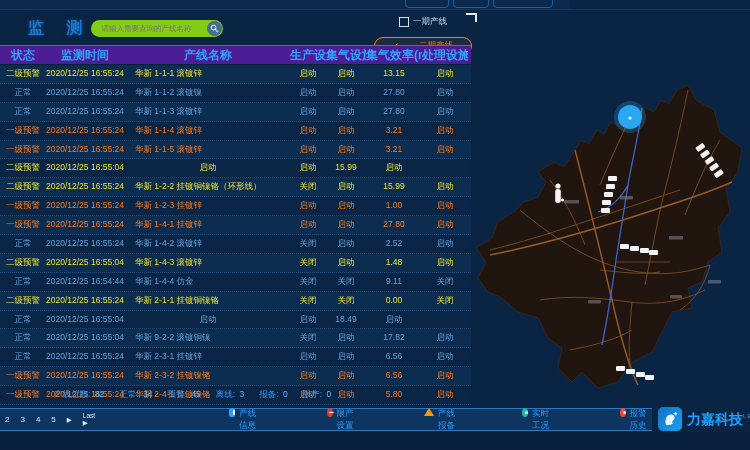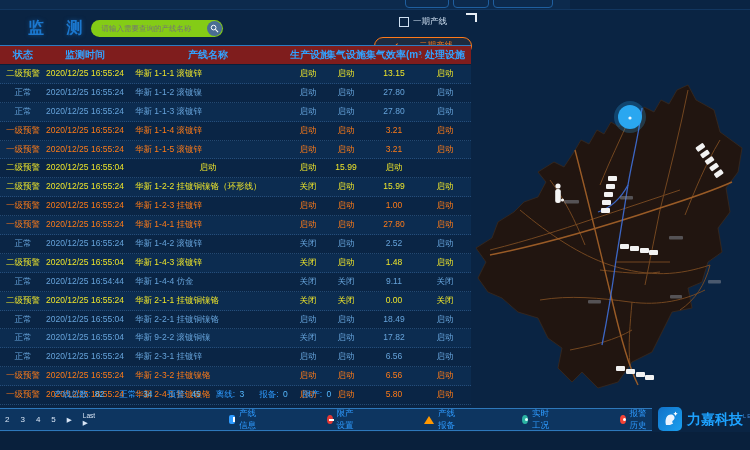--- a/index.html
+++ b/index.html
@@ -19,21 +19,21 @@
   .search .mag{position:absolute;right:1px;top:1px;width:15px;height:15px;border-radius:50%;background:#4a6d94;display:flex;align-items:center;justify-content:center;}
   .phase{position:absolute;left:374px;top:16px;display:flex;align-items:center;gap:9px;flex-direction:column;}
   .chk{width:8px;height:8px;border:1px solid #cfe0f2;display:inline-block;margin-right:4px;vertical-align:-1px;}
   .p1{font-size:8.5px;color:#cfe0f2;display:flex;align-items:center;cursor:pointer;}
   .p2{font-size:8.5px;color:#ff7a1a;border:1px solid #ff7a1a;border-radius:9px;padding:2px 18px;background:rgba(255,122,26,.08);display:flex;align-items:center;gap:20px;cursor:pointer;}
   .corner{position:absolute;left:466px;top:13px;width:9px;height:7px;border-top:2px solid #e8eef5;border-right:2px solid #e8eef5;}
 
   
   .tbl{position:absolute;top:45px;left:0;width:471px;}
   .tr{display:grid;grid-template-columns:42px 82px 164px 36px 40px 56px 46px;padding-left:2px;}
-  .thead{height:18px;line-height:18px;background:#7f1d1d;border-top:1px solid #2d7cc2;border-bottom:1px solid #0a1f3a;color:#31a2ff;font-weight:bold;font-size:10px;}
+  .thead{height:18px;line-height:18px;background:#4c1d95;border-top:1px solid #2d7cc2;border-bottom:1px solid #0a1f3a;color:#31a2ff;font-weight:bold;font-size:12px;}
   .thead span{text-align:center;overflow:hidden;white-space:nowrap;}
   .row{height:17.9px;line-height:17.9px;font-size:8.5px;border-bottom:1px dotted rgba(90,150,210,.32);cursor:pointer;}
   .row:nth-child(odd){background:#0c2c50;}
   .row:nth-child(even){background:#0a2545;}
   .row span{text-align:center;overflow:hidden;white-space:nowrap;}
   .row .name{text-align:left;padding-left:9px;}
   .row[data-severity="normal"]{color:#66a3da;}
   .row[data-severity="level1"]{color:#ff7b17;}
   .row[data-severity="level2"]{color:#eee52a;}
 
@@ -41,21 +41,21 @@
   .summary{position:absolute;top:386px;left:0;width:471px;height:18px;display:flex;align-items:center;gap:15px;padding-left:54px;box-sizing:border-box;font-size:8.5px;}
   .summary .lab{color:#2e9bff;}
   .summary .val{color:#56baff;margin-left:2px;}
 
   
   .bbar{position:absolute;top:408px;left:0;width:652px;height:23px;background:#0d3560;border-top:1px solid #2e78bb;border-bottom:1px solid #2e78bb;display:flex;align-items:center;box-sizing:border-box;}
   .pager{display:flex;align-items:center;gap:11px;margin-left:5px;color:#d9e6f6;font-size:8px;}
   .pager .pg{cursor:pointer;}
   .pager .nav{font-size:6.5px;cursor:pointer;}
   .legend{display:flex;align-items:center;gap:17px;margin-left:86px;font-size:8.5px;color:#2e9bff;}
-  .litem{display:flex;align-items:center;gap:4px;cursor:pointer;padding-left:48px;}
+  .litem{display:flex;align-items:flex-start;gap:4px;cursor:pointer;padding-left:48px;}
   .lic{width:9px;height:9px;position:relative;display:inline-block;}
   .lic[data-name="info-icon"]{background:#2e9bff;border-radius:2px;}
   .lic[data-name="info-icon"]::after{content:"";position:absolute;left:4px;top:2px;width:1.5px;height:5px;background:#fff;}
   .lic[data-name="no-entry-icon"]{background:#e53935;border-radius:50%;}
   .lic[data-name="no-entry-icon"]::after{content:"";position:absolute;left:2px;top:4px;width:5px;height:1.5px;background:#fff;}
   .lic[data-name="report-triangle-icon"]{width:0;height:0;border-left:5px solid transparent;border-right:5px solid transparent;border-bottom:8px solid #ff9800;}
   .lic[data-name="realtime-icon"]{background:#2bb3a3;border-radius:50%;}
   .lic[data-name="realtime-icon"]::after{content:"";position:absolute;left:3px;top:3px;width:3px;height:3px;background:#d9fff8;border-radius:50%;}
   .lic[data-name="alarm-icon"]{background:#f44336;border-radius:50%;}
   .lic[data-name="alarm-icon"]::after{content:"";position:absolute;left:3px;top:3px;width:3px;height:3px;background:#fff;border-radius:50%;}
@@ -244,21 +244,20 @@
           <span class="name" data-name="name-cell">华新 2-1-1 挂镀铜镍铬</span>
           <span data-name="production-cell">关闭</span>
           <span data-name="gas-cell">关闭</span>
           <span data-name="efficiency-cell">0.00</span>
           <span data-name="treatment-cell">关闭</span>
         </div>
 
         <div class="tr row" data-name="table-row" data-severity="normal">
           <span data-name="status-cell">正常</span>
           <span data-name="time-cell">2020/12/25 16:55:04</span>
-          <span class="name" data-name="name-cell">华新 2-2-1 挂镀铜镍铬</span>
           <span data-name="production-cell">启动</span>
           <span data-name="gas-cell">启动</span>
           <span data-name="efficiency-cell">18.49</span>
           <span data-name="treatment-cell">启动</span>
         </div>
 
         <div class="tr row" data-name="table-row" data-severity="normal">
           <span data-name="status-cell">正常</span>
           <span data-name="time-cell">2020/12/25 16:55:04</span>
           <span class="name" data-name="name-cell">华新 9-2-2 滚镀铜镍</span>

